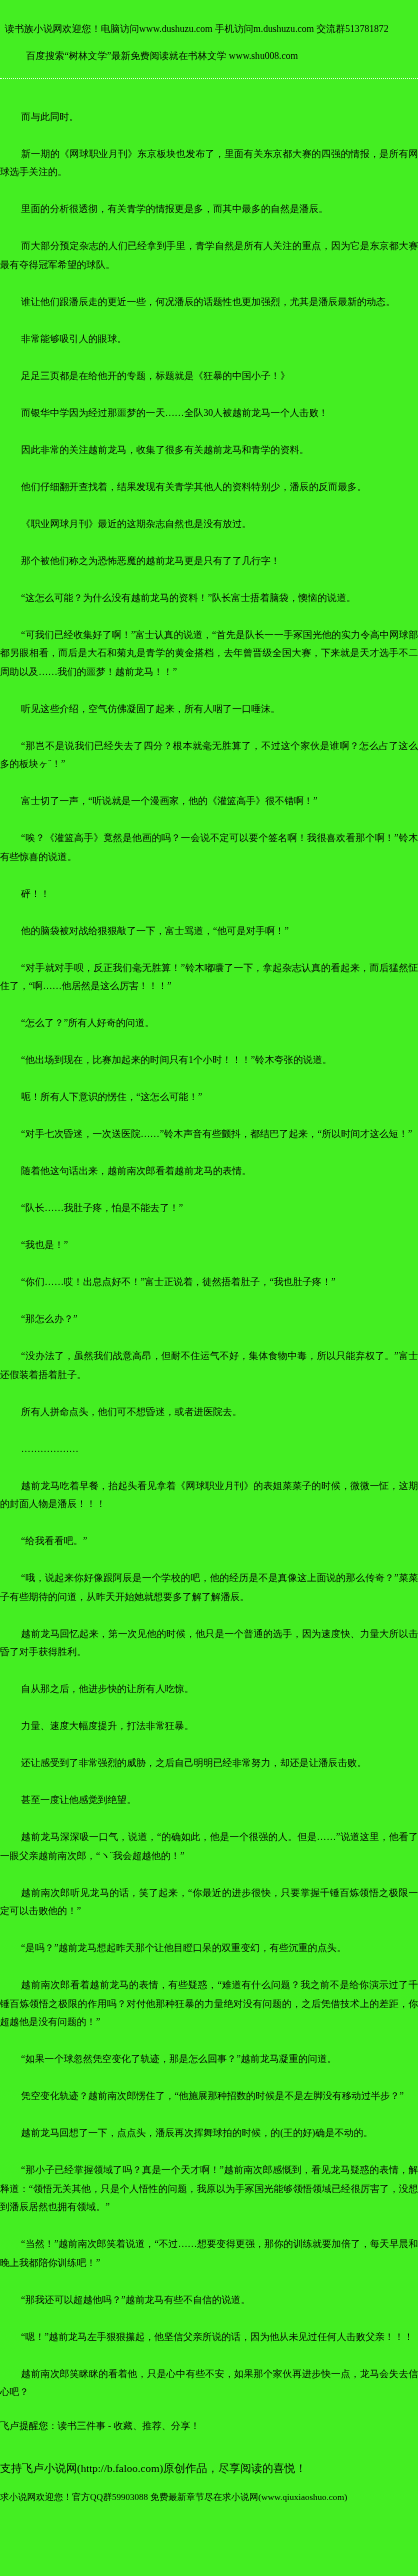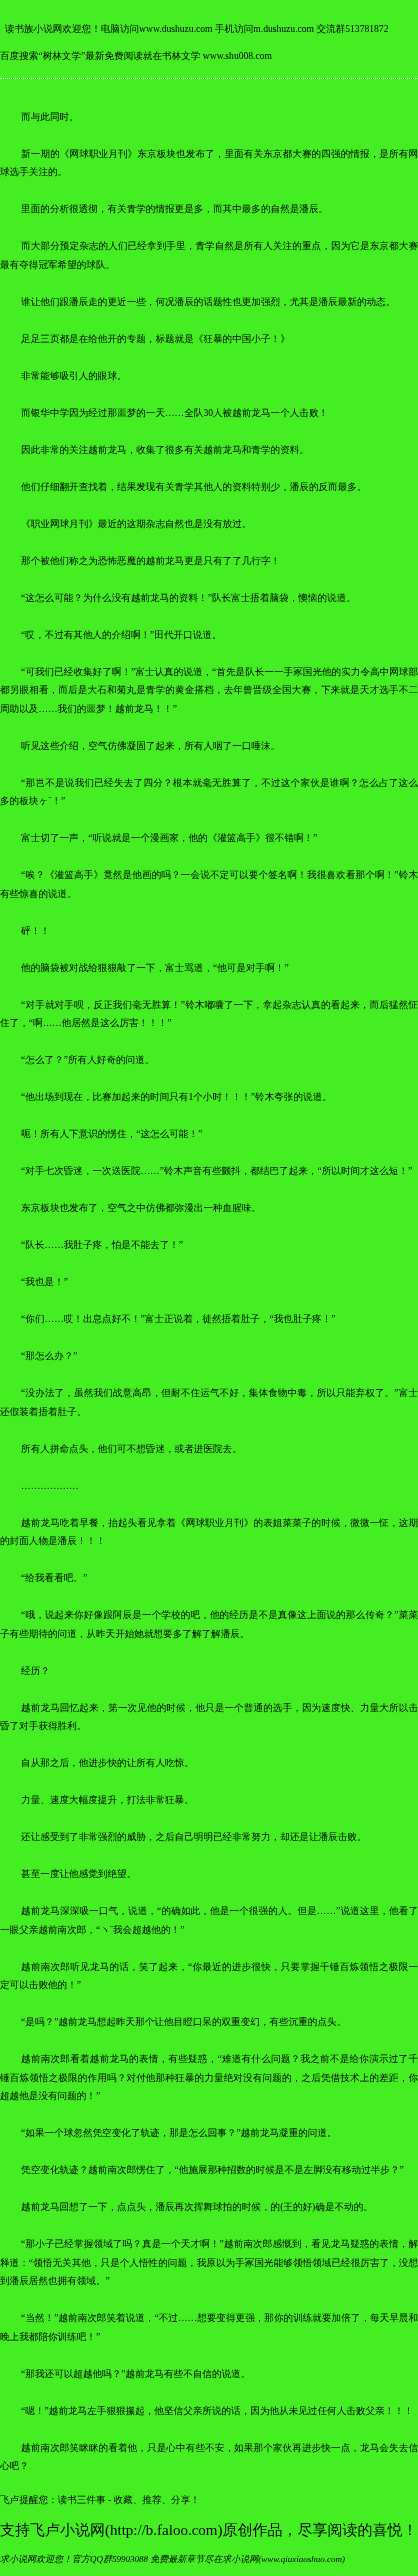--- a/index.html
+++ b/index.html
@@ -24,20 +24,21 @@
   .welcome-line {
     font-size: 9.6px;
     line-height: 10.8px;
     padding-left: 4.8px;
     white-space: nowrap;
   }
   .promo-line {
     font-size: 9.6px;
     line-height: 10.8px;
     margin-top: 16.7px;
+    padding-left: 26px;
     white-space: nowrap;
   }
   .separator {
     margin-top: 15.5px;
     height: 0;
     border-bottom: 1.2px dotted rgba(255,255,255,0.85);
   }
   
   .chapter {
     padding-top: 29px;
@@ -50,83 +51,80 @@
     text-align: justify;
     word-break: break-all;
   }
   
   .footer {
     padding-top: 0;
   }
   .footer-reminder {
     font-size: 9.6px;
     line-height: 12px;
-    margin-bottom: 18px;
+    margin-bottom: 30px;
   }
   .footer-support {
-    font-size: 15px;
+    font-size: 11px;
     line-height: 12px;
     margin-bottom: 16.7px;
   }
   .footer-qiu {
     font-size: 9px;
     line-height: 13px;
-    font-style: italic;
   }
 </style>
 </head>
 <body>
 
 <div class="page">
 
   <div class="site-header">
     <div class="welcome-line">读书族小说网欢迎您！电脑访问www.dushuzu.com 手机访问m.dushuzu.com 交流群513781872</div>
     <div class="promo-line">百度搜索“树林文学”最新免费阅读就在书林文学 www.shu008.com</div>
     <div class="separator"></div>
   </div>
 
   <div class="chapter">
       <div class="para">而与此同时。</div>
       <div class="para">新一期的《网球职业月刊》东京板块也发布了，里面有关东京都大赛的四强的情报，是所有网球选手关注的。</div>
       <div class="para">里面的分析很透彻，有关青学的情报更是多，而其中最多的自然是潘辰。</div>
       <div class="para">而大部分预定杂志的人们已经拿到手里，青学自然是所有人关注的重点，因为它是东京都大赛最有夺得冠军希望的球队。</div>
       <div class="para">谁让他们跟潘辰走的更近一些，何况潘辰的话题性也更加强烈，尤其是潘辰最新的动态。</div>
+      <div class="para">非常能够吸引人的眼球。</div>
       <div class="para">足足三页都是在给他开的专题，标题就是《狂暴的中国小子！》</div>
-      <div class="para">非常能够吸引人的眼球。</div>
       <div class="para">而银华中学因为经过那噩梦的一天……全队30人被越前龙马一个人击败！</div>
       <div class="para">因此非常的关注越前龙马，收集了很多有关越前龙马和青学的资料。</div>
       <div class="para">他们仔细翻开查找着，结果发现有关青学其他人的资料特别少，潘辰的反而最多。</div>
       <div class="para">《职业网球月刊》最近的这期杂志自然也是没有放过。</div>
       <div class="para">那个被他们称之为恐怖恶魔的越前龙马更是只有了了几行字！</div>
       <div class="para">“这怎么可能？为什么没有越前龙马的资料！”队长富士捂着脑袋，懊恼的说道。</div>
-      <div class="para">“哎，不过有其他人的介绍啊！”田代开口说道。</div>
       <div class="para">“可我们已经收集好了啊！”富士认真的说道，“首先是队长一一手冢国光他的实力令高中网球部都另眼相看，而后是大石和菊丸是青学的黄金搭档，去年曾晋级全国大赛，下来就是天才选手不二周助以及……我们的噩梦！越前龙马！！”</div>
       <div class="para">听见这些介绍，空气仿佛凝固了起来，所有人咽了一口唾沫。</div>
       <div class="para">“那岂不是说我们已经失去了四分？根本就毫无胜算了，不过这个家伙是谁啊？怎么占了这么多的板块ヶ¨！”</div>
       <div class="para">富士切了一声，“听说就是一个漫画家，他的《灌篮高手》很不错啊！”</div>
       <div class="para">“唉？《灌篮高手》竟然是他画的吗？一会说不定可以要个签名啊！我很喜欢看那个啊！”铃木有些惊喜的说道。</div>
       <div class="para">砰！！</div>
       <div class="para">他的脑袋被对战给狠狠敲了一下，富士骂道，“他可是对手啊！”</div>
       <div class="para">“对手就对手呗，反正我们毫无胜算！”铃木嘟囔了一下，拿起杂志认真的看起来，而后猛然怔住了，“啊……他居然是这么厉害！！！”</div>
       <div class="para">“怎么了？”所有人好奇的问道。</div>
       <div class="para">“他出场到现在，比赛加起来的时间只有1个小时！！！”铃木夸张的说道。</div>
       <div class="para">呃！所有人下意识的愣住，“这怎么可能！”</div>
       <div class="para">“对手七次昏迷，一次送医院……”铃木声音有些颤抖，都结巴了起来，“所以时间才这么短！”</div>
-      <div class="para">东京板块也发布了，空气之中仿佛都弥漫出一种血腥味。</div>
+      <div class="para">随着他这句话出来，越前南次郎看着越前龙马的表情。</div>
       <div class="para">“队长……我肚子疼，怕是不能去了！”</div>
       <div class="para">“我也是！”</div>
       <div class="para">“你们……哎！出息点好不！”富士正说着，徒然捂着肚子，“我也肚子疼！”</div>
       <div class="para">“那怎么办？”</div>
       <div class="para">“没办法了，虽然我们战意高昂，但耐不住运气不好，集体食物中毒，所以只能弃权了。”富士还假装着捂着肚子。</div>
       <div class="para">所有人拼命点头，他们可不想昏迷，或者进医院去。</div>
       <div class="para">………………</div>
       <div class="para">越前龙马吃着早餐，抬起头看见拿着《网球职业月刊》的表姐菜菜子的时候，微微一怔，这期的封面人物是潘辰！！！</div>
       <div class="para">“给我看看吧。”</div>
       <div class="para">“哦，说起来你好像跟阿辰是一个学校的吧，他的经历是不是真像这上面说的那么传奇？”菜菜子有些期待的问道，从昨天开始她就想要多了解了解潘辰。</div>
-      <div class="para">经历？</div>
       <div class="para">越前龙马回忆起来，第一次见他的时候，他只是一个普通的选手，因为速度快、力量大所以击昏了对手获得胜利。</div>
       <div class="para">自从那之后，他进步快的让所有人吃惊。</div>
       <div class="para">力量、速度大幅度提升，打法非常狂暴。</div>
       <div class="para">还让感受到了非常强烈的威胁，之后自己明明已经非常努力，却还是让潘辰击败。</div>
       <div class="para">甚至一度让他感觉到绝望。</div>
       <div class="para">越前龙马深深吸一口气，说道，“的确如此，他是一个很强的人。但是……”说道这里，他看了一眼父亲越前南次郎，“ヽ¨我会超越他的！”</div>
       <div class="para">越前南次郎听见龙马的话，笑了起来，“你最近的进步很快，只要掌握千锤百炼领悟之极限一定可以击败他的！”</div>
       <div class="para">“是吗？”越前龙马想起昨天那个让他目瞪口呆的双重变幻，有些沉重的点头。</div>
       <div class="para">越前南次郎看着越前龙马的表情，有些疑惑，“难道有什么问题？我之前不是给你演示过了千锤百炼领悟之极限的作用吗？对付他那种狂暴的力量绝对没有问题的，之后凭借技术上的差距，你超越他是没有问题的！”</div>
       <div class="para">“如果一个球忽然凭空变化了轨迹，那是怎么回事？”越前龙马凝重的问道。</div>

